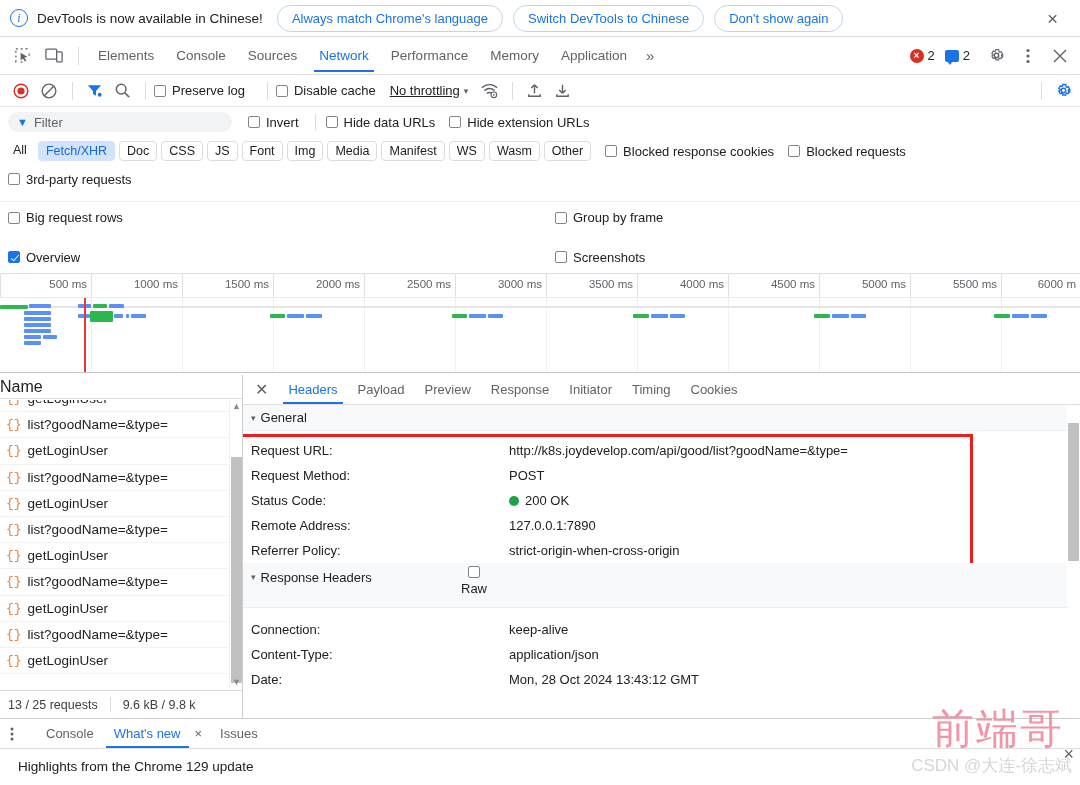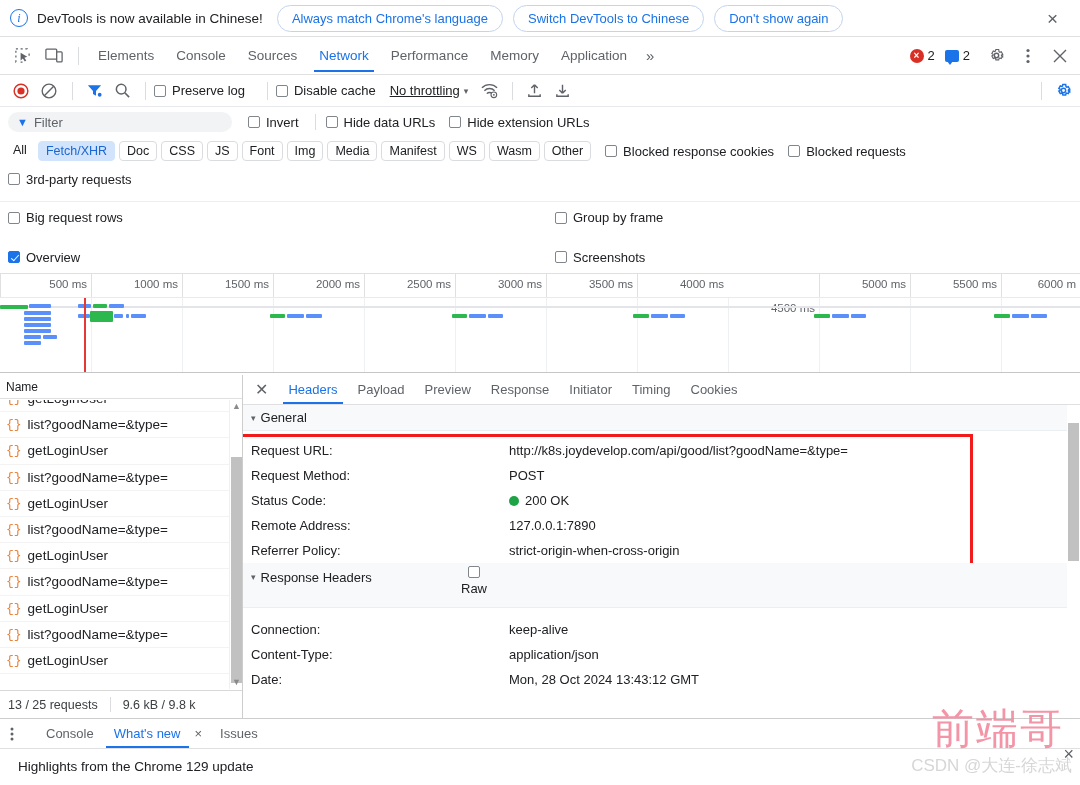--- a/index.html
+++ b/index.html
@@ -141,22 +141,22 @@
   .ov-body { position:absolute; top:24px; left:0; right:0; bottom:0;}
   .bar { position:absolute; height:4px; border-radius:1px;}
   .bar.b { background:#5b8ff9; }
   .bar.g { background:#2db84d; }
   .redline { position:absolute; top:24px; bottom:0; width:2px; background:#e53935; }
 
   
   .split { position:absolute; top:375px; left:0; right:0; bottom:67px; display:flex; }
   .leftpane { width:243px; flex:0 0 243px; border-right:1px solid #cdcdcd; position:relative; background:#fff; overflow:hidden;}
   .lp-header {
-    height:24px; display:flex; align-items:center; padding-left:6px;
-    border-bottom:1px solid #e0e0e0; font-size:12px; color:#202124;
+    height:24px; display:flex; align-items:center; 
+    border-bottom:1px solid #e0e0e0; font-size:16px; color:#202124;
   }
   .reqlist { position:absolute; top:25px; left:0; right:0; bottom:29px; overflow:hidden;}
   .reqrow {
     height:26.2px; display:flex; align-items:center; padding-left:6px;
     font-size:13.5px; color:#202124; border-bottom:1px solid #f3f3f3;
     white-space:nowrap; cursor:pointer; overflow:hidden;
   }
   .jicon {
     color:#e8843c; font-size:13px; margin-right:6px; flex:0 0 auto;
     font-family:"Liberation Mono", monospace;
@@ -454,21 +454,21 @@
         </div>
       <div class="ov-tick" style="left:455px; width:91px;">
           <span>3000 ms</span>
         </div>
       <div class="ov-tick" style="left:546px; width:91px;">
           <span>3500 ms</span>
         </div>
       <div class="ov-tick" style="left:637px; width:91px;">
           <span>4000 ms</span>
         </div>
-      <div class="ov-tick" style="left:728px; width:91px;margin-top:24px;">
+      <div class="ov-tick" style="left:728px; width:91px;">
           <span>4500 ms</span>
         </div>
       <div class="ov-tick" style="left:819px; width:91px;">
           <span>5000 ms</span>
         </div>
       <div class="ov-tick" style="left:910px; width:91px;">
           <span>5500 ms</span>
         </div>
       <div class="ov-tick" style="left:1001px; width:79px;">
           <span>6000 m</span>

